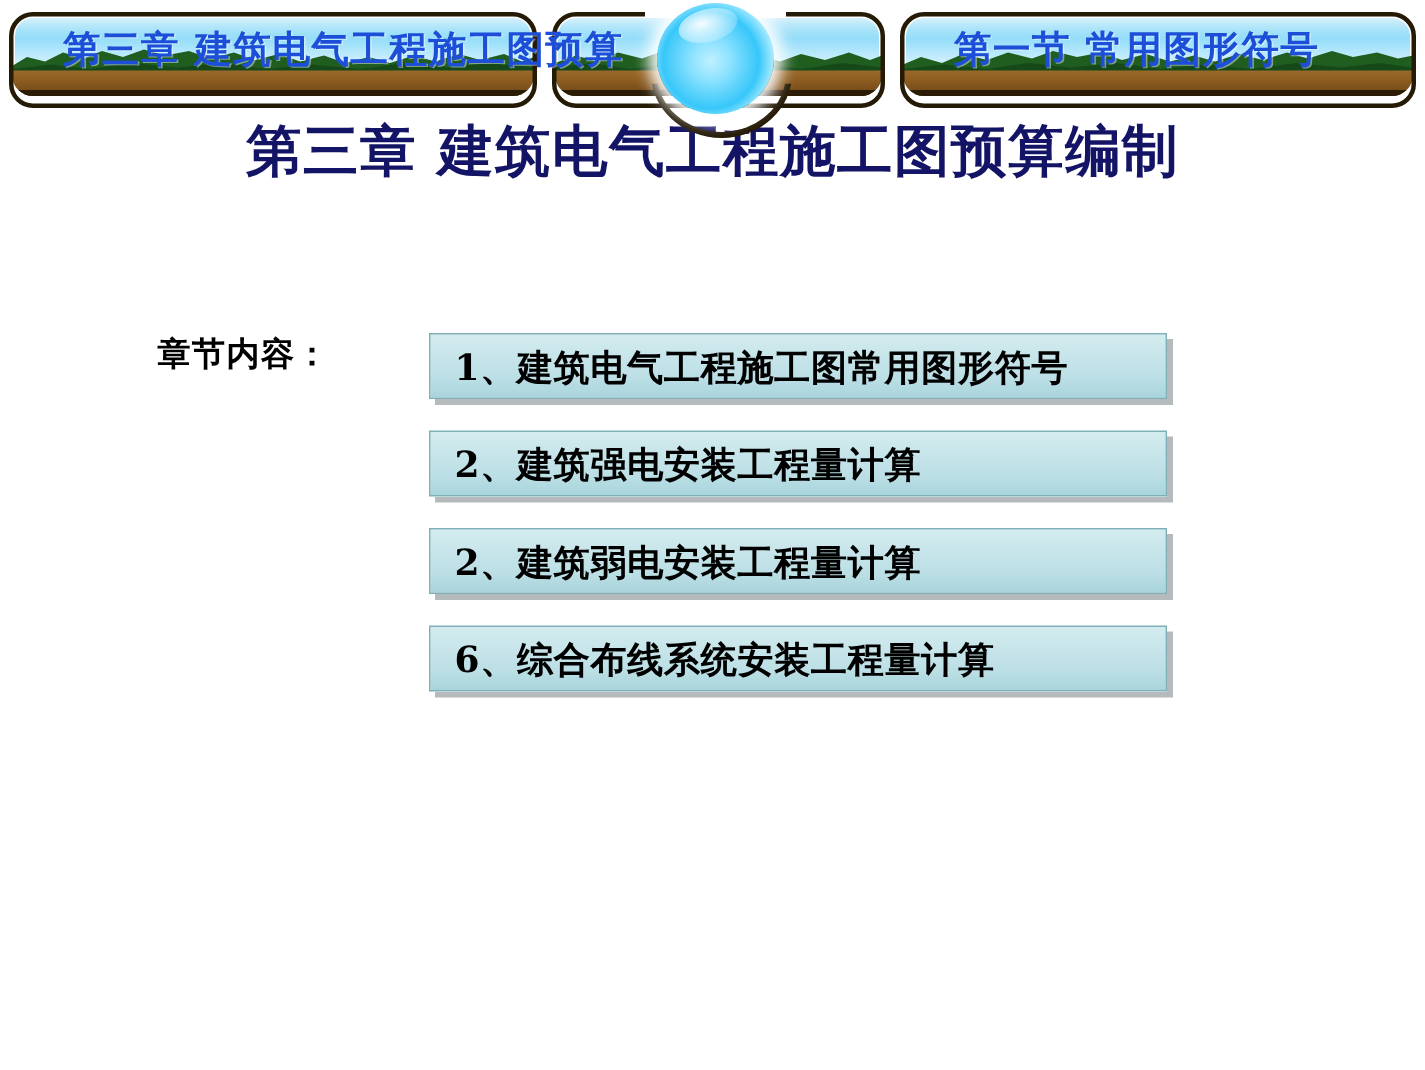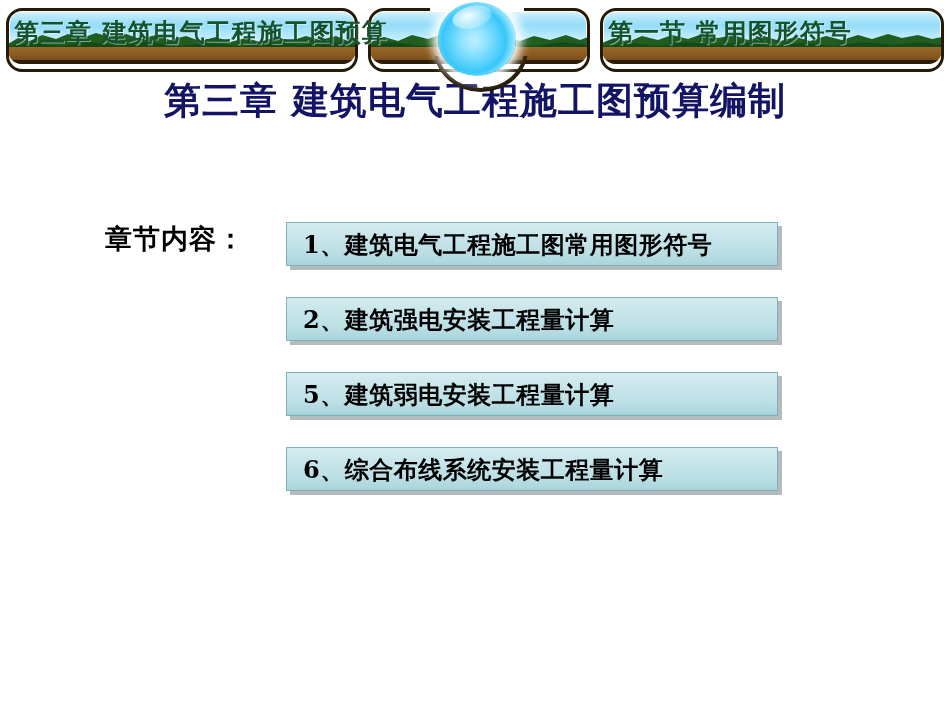--- a/index.html
+++ b/index.html
@@ -79,27 +79,28 @@
     height: 58px;
     pointer-events: none;
   }
 
   .banner-label {
     position: absolute;
     z-index: 6;
     top: 16px;
     height: 34px;
     line-height: 34px;
-    color: #14532d;
+    color: #1d4ed8;
     font-family: "DejaVu Serif", "Liberation Serif", serif;
     font-weight: bold;
     font-size: 25px;
     letter-spacing: 1px;
     white-space: nowrap;
     text-shadow: 1px 1px 0 rgba(255,255,255,0.45);
+    margin-left: 28px;
   }
 
   
   #banner-left   { left: 8px;   width: 348px; }
   #outline-left  { left: 6px;   width: 346px; }
   #label-left    { left: 14px;  width: 340px; text-align: center; }
 
   #banner-mid    { left: 370px; width: 218px; }
   #outline-mid   { left: 368px; width: 216px; }
 
@@ -177,37 +178,37 @@
   }
 
   
   #content-label {
     position: absolute;
     left: 105px;
     top: 221px;
     color: #000000;
     font-family: "DejaVu Serif", "Liberation Serif", serif;
     font-weight: bold;
-    font-size: 27px;
+    font-size: 22px;
     letter-spacing: 1px;
     white-space: nowrap;
   }
 
   #content-list {
     position: absolute;
     left: 286px;
     top: 222px;
     width: 500px;
   }
 
   .content-item {
     position: relative;
     width: 492px;
     height: 44px;
-    margin-bottom: 31px;
+    margin-bottom: 21px;
     background: linear-gradient(to bottom,
       #d4ecef 0%,
       #c7e5ea 35%,
       #bbdfe5 70%,
       #a9d4dc 100%);
     border: 1px solid #7fb0b8;
     box-shadow: 4px 4px 0 rgba(120,130,135,0.55);
     box-sizing: border-box;
   }
   .content-item .item-text {
@@ -284,18 +285,18 @@
 <div id="content-label">章节内容：</div>
 
 <div id="content-list">
   <div class="content-item">
     <div class="item-text">1、建筑电气工程施工图常用图形符号</div>
   </div>
   <div class="content-item">
     <div class="item-text">2、建筑强电安装工程量计算</div>
   </div>
   <div class="content-item">
-    <div class="item-text">5、建筑弱电安装工程量计算</div>
+    <div class="item-text">2、建筑弱电安装工程量计算</div>
   </div>
   <div class="content-item">
     <div class="item-text">6、综合布线系统安装工程量计算</div>
   </div>
 </div>
 
 </body></html>

